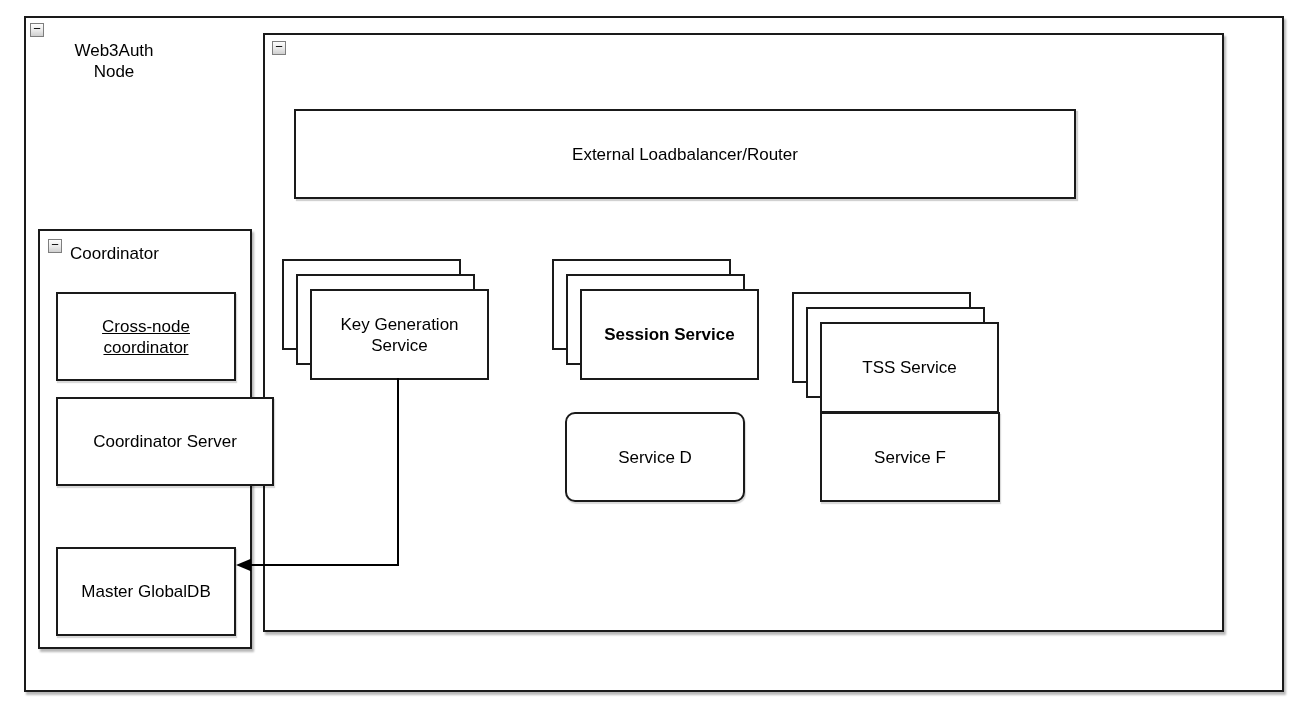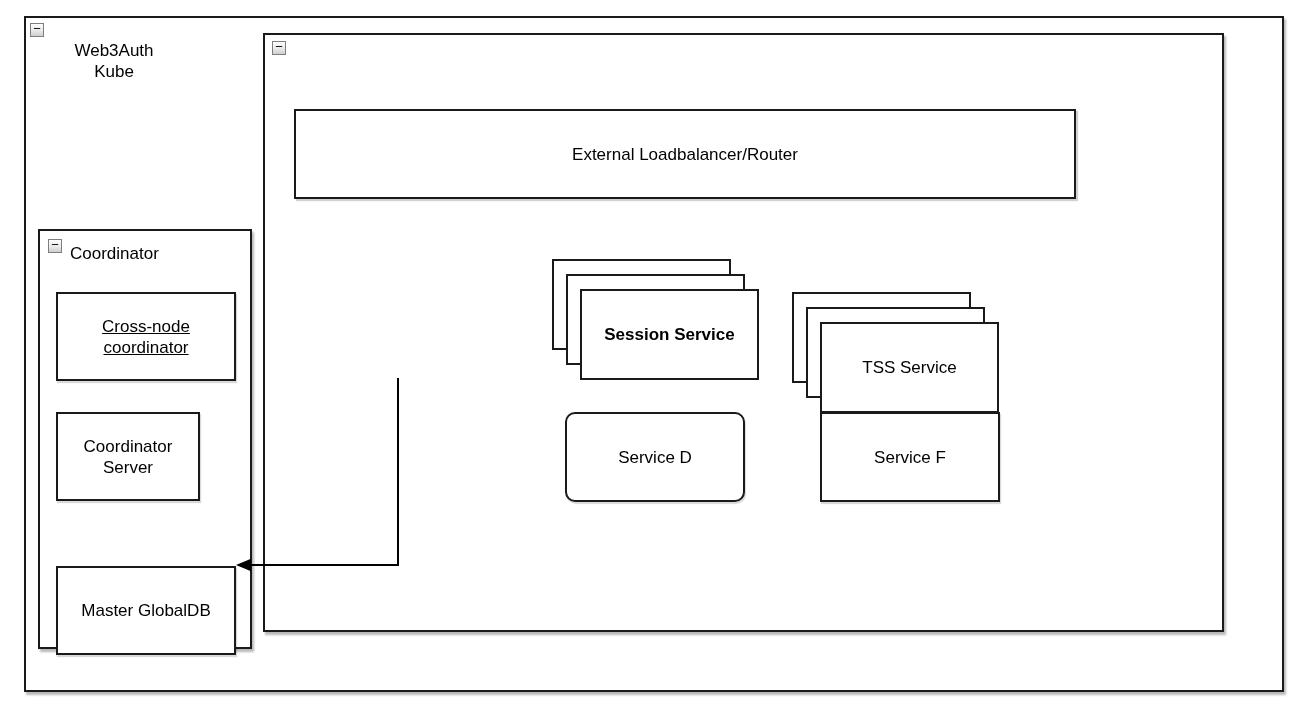--- a/index.html
+++ b/index.html
@@ -84,48 +84,54 @@
 
   .service-d { left: 300px; top: 377px; width: 180px; height: 90px; border-radius: 10px; }
   .service-f { left: 555px; top: 377px; width: 180px; height: 90px; }
 
   
   .coordinator { left: 12px; top: 211px; width: 214px; height: 420px; }
   .coordinator > .collapse-btn { left: 8px; top: 8px; }
   .coordinator > .clabel { left: 30px; top: 12px; }
 
   .cross-node    { left: 16px; top: 61px;  width: 180px; height: 89px; text-decoration: underline; }
-  .coord-server  { left: 16px; top: 166px; width: 144px; height: 89px; margin-top: 15px; }
-  .master-db     { left: 16px; top: 316px; width: 180px; height: 89px; margin-top: 19px; }
+  .coord-server  { left: 16px; top: 166px; width: 218px; height: 89px; }
+  .master-db     { left: 16px; top: 316px; width: 180px; height: 89px; }
 
   
   svg.overlay {
     position: absolute; left: 0; top: 0;
     width: 1302px; height: 708px;
     z-index: 9;
     pointer-events: none;
   }
 </style>
 </head>
 <body>
 
 <div class="canvas">
 
   <div class="container web3auth">
     <span class="collapse-btn">−</span>
     <div class="clabel">Web3Auth
-Kube</div>
+Node</div>
 
     <div class="container rd">
       <span class="collapse-btn">−</span>
 
       <div class="box ext-lb">
         <span>External Loadbalancer/Router</span>
       </div>
 
+      <div class="stack stack-key">
+        <div class="layer back"></div>
+        <div class="layer mid"></div>
+        <div class="layer front">Key Generation
+Service</div>
+      </div>
 
       <div class="stack stack-session">
         <div class="layer back"></div>
         <div class="layer mid"></div>
         <div class="layer front">Session Service</div>
       </div>
 
       <div class="stack stack-tss">
         <div class="layer back"></div>
         <div class="layer mid"></div>

